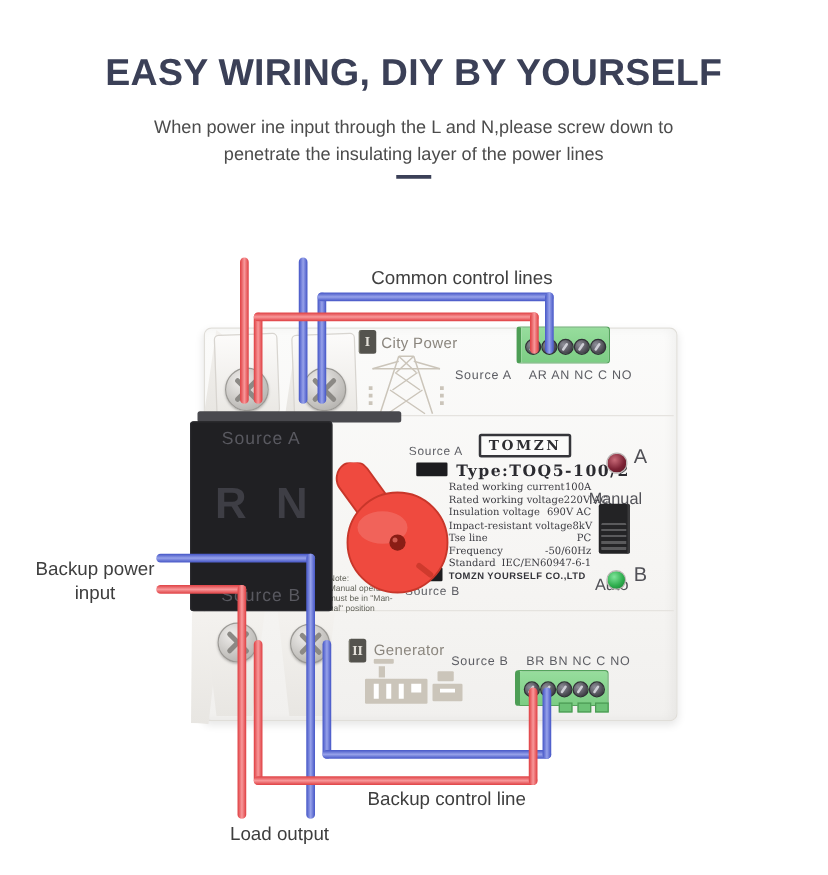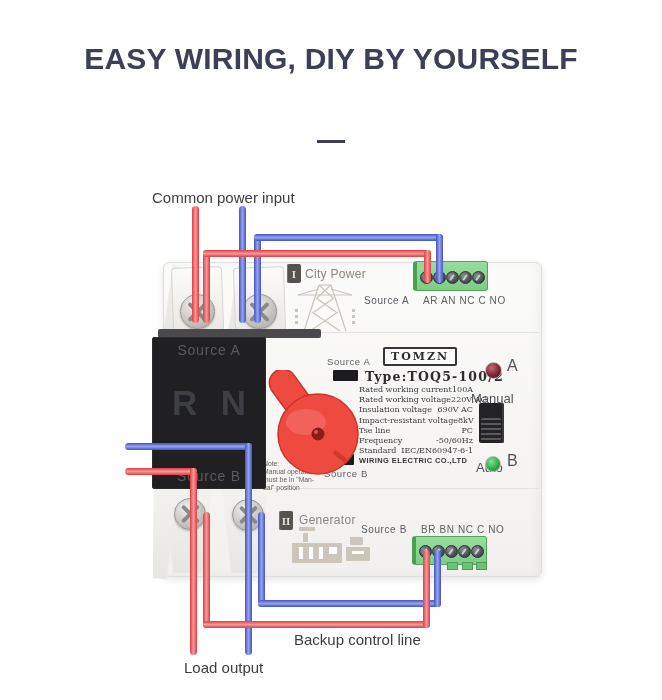--- a/index.html
+++ b/index.html
@@ -117,23 +117,31 @@
   .wh.red  { background:linear-gradient(180deg,#e24b4e 8%,#f8989a 50%,#e24b4e 92%); }
   .wv.blue { background:linear-gradient(90deg,#5060cb 8%,#97a2ea 50%,#5060cb 92%); }
   .wh.blue { background:linear-gradient(180deg,#5060cb 8%,#97a2ea 50%,#5060cb 92%); }
 </style>
 </head>
 <body>
 
 <div class="canvas">
 
   <div class="title">EASY WIRING, DIY BY YOURSELF</div>
+  <div class="subtitle">
+    <div>When power ine input through the L and N,please screw down to</div>
+    <div>penetrate the insulating layer of the power lines</div>
+  </div>
   <div class="divider"></div>
 
-  <div class="ann" style="left:152px; top:189px;">Common power input</div>
+  <div class="ann" style="left:297px; top:214px;">Common control lines</div>
+  <div class="ann" style="left:18px; top:446px; width:116px; text-align:center; line-height:19px; white-space:normal;">
+    <div>Backup power</div>
+    <div>input</div>
+  </div>
   <div class="ann" style="left:294px; top:631px;">Backup control line</div>
   <div class="ann" style="left:184px; top:659px;">Load output</div>
 
   <div class="device">
 
     <div class="body-base"></div>
     <div class="mod-line" style="left:232px; top:332px; width:307px;"></div>
     <div class="mod-line" style="left:232px; top:488px; width:307px;"></div>
 
     <div class="numbox" style="left:287px; top:264px;">I</div>
@@ -232,21 +240,21 @@
         </div>
       <div class="spec-row">
           <span>Frequency</span>
           <span>-50/60Hz</span>
         </div>
       <div class="spec-row">
           <span>Standard</span>
           <span>IEC/EN60947-6-1</span>
         </div>
     </div>
-    <div class="company" style="left:359px; top:456px;">WIRING ELECTRIC CO.,LTD</div>
+    <div class="company" style="left:359px; top:456px;">TOMZN YOURSELF CO.,LTD</div>
 
     <div class="led led-a" style="left:485px; top:362px;"></div>
     <div class="ind-letter" style="left:507px; top:357px;">A</div>
     <div class="sw-label" style="left:471px; top:391px;">Manual</div>
     <div class="toggle">
         <div class="ridges"></div>
       </div>
     <div class="sw-label" style="left:476px; top:460px;">Auto</div>
     <div class="led led-b" style="left:485px; top:456px;"></div>
     <div class="ind-letter" style="left:507px; top:452px;">B</div>

